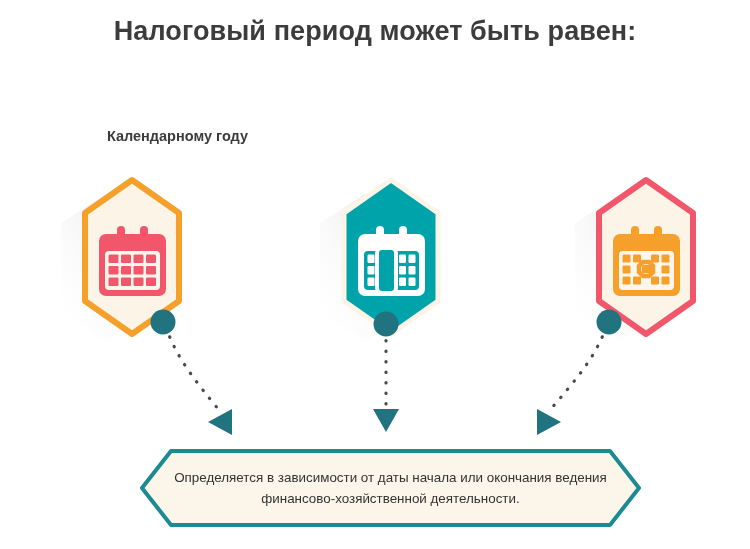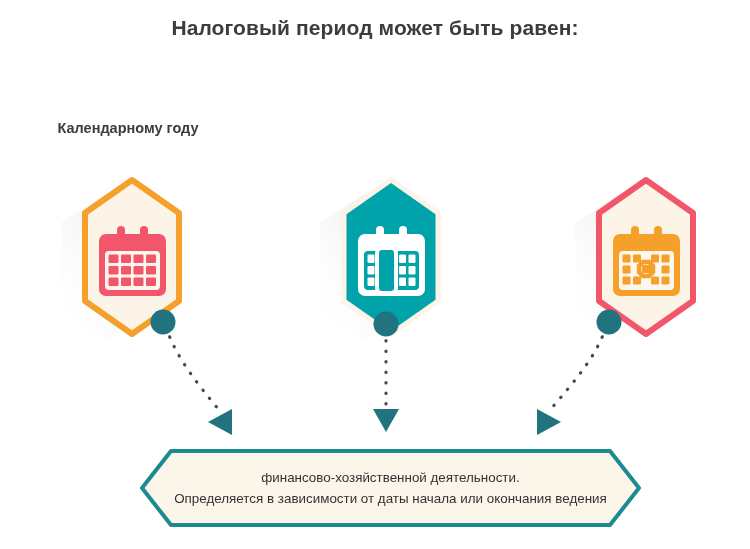--- a/index.html
+++ b/index.html
@@ -20,32 +20,32 @@
     height: 549px;
   }
 
   
   .title {
     position: absolute;
     top: 16px;
     left: 0;
     width: 750px;
     text-align: center;
-    font-size: 21px;
+    font-size: 27px;
     font-weight: 700;
     color: #3c3c3c;
     letter-spacing: 0.1px;
   }
 
   
   .col-label {
     position: absolute;
-    top: 120px;
+    top: 128px;
     width: 240px;
-    text-align: center;
+    text-align: right;
     font-size: 14.5px;
     font-weight: 600;
     color: #3c3c3c;
   }
   .col-label.c1 { left: 8px; }
   .col-label.c2 { left: 268px; }
   .col-label.c3 { left: 505px; }
 
   
   .hex-node {
@@ -251,18 +251,18 @@
       <polygon points="537,409 561,422 537,435" fill="#21737F"></polygon>
       <circle cx="609" cy="322" r="12.5" fill="#21737F"></circle>
     </g>
   </svg>
 
   <div class="banner">
     <svg class="banner-svg" viewBox="0 0 505 82" preserveAspectRatio="none">
       <polygon points="33,4 472,4 501,41 472,78 33,78 4,41" fill="#FCF5E9" stroke="#1B8A91" stroke-width="4" stroke-linejoin="round"></polygon>
     </svg>
     <div class="banner-text">
+      <span class="ln">Определяется в зависимости от даты начала или окончания ведения</span>
       <span class="ln">финансово-хозяйственной деятельности.</span>
-      <span class="ln">Определяется в зависимости от даты начала или окончания ведения</span>
     </div>
   </div>
 
 </div>
 
 </body></html>

